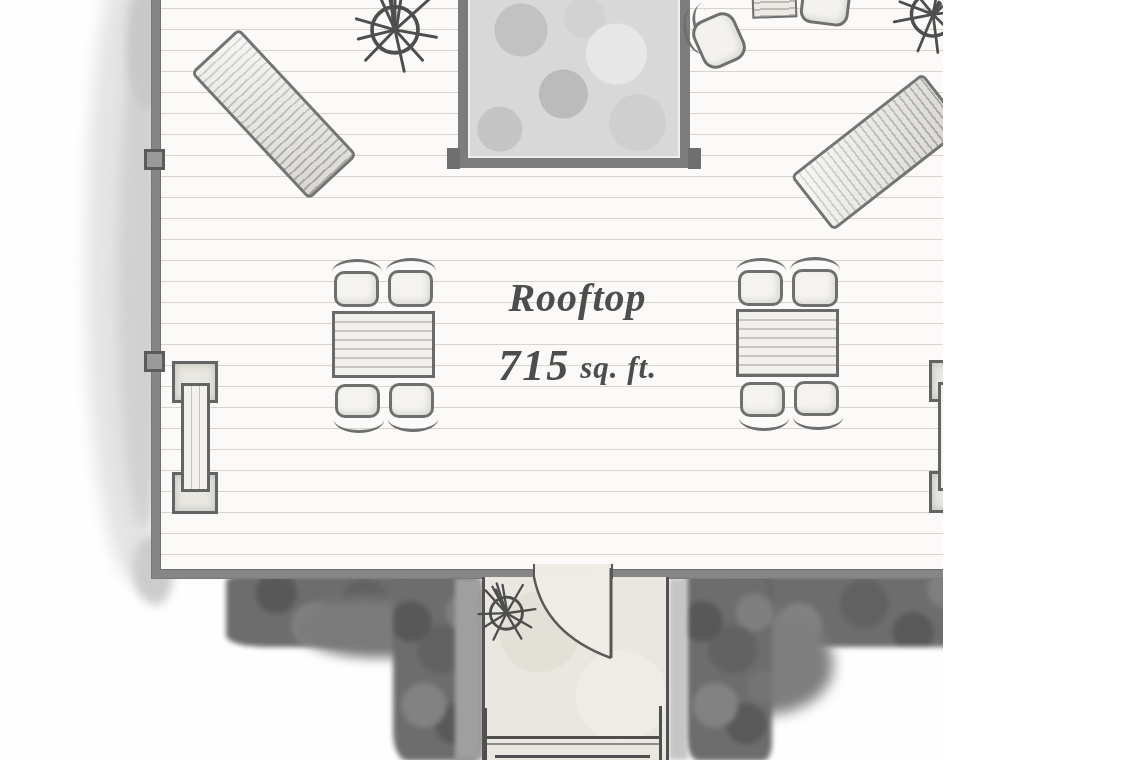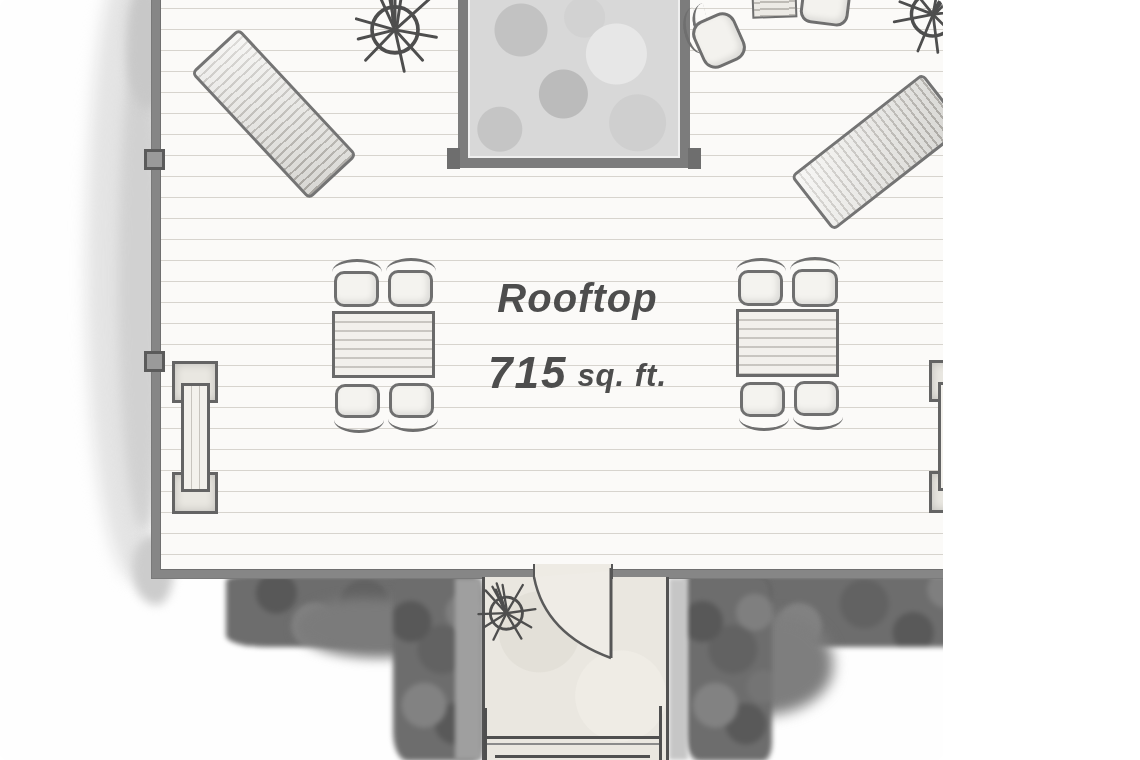--- a/index.html
+++ b/index.html
@@ -1,18 +1,18 @@
 <!DOCTYPE html>
 <html><head>
 <meta charset="utf-8">
 <style>
   html,body{margin:0;padding:0;background:#ffffff;}
   .canvas{
     position:relative;width:943px;height:760px;overflow:hidden;
-    background:#fefefe;font-family:Liberation Sans, sans-serif;border-radius:7px;
+    background:#fefefe;font-family:Liberation Serif, serif;border-radius:7px;
   }
   .abs{position:absolute;}
 
   
   .wash{position:absolute;filter:blur(8px);border-radius:45% 55% 40% 60% / 50% 45% 55% 50%;}
   .w-left-outer{left:86px;top:-30px;width:80px;height:610px;background:#e4e4e4;}
   .w-left-inner{left:118px;top:50px;width:44px;height:480px;background:#d1d1d1;filter:blur(6px);}
   .w-left-top{left:126px;top:-20px;width:38px;height:130px;background:#c8c8c8;filter:blur(5px);}
   .w-left-corner{left:132px;top:535px;width:42px;height:70px;background:#cccccc;filter:blur(5px);}
   .w-right-outer{left:986px;top:-30px;width:96px;height:650px;background:#e1e1e1;}
@@ -149,21 +149,21 @@
   .pl-1{left:349px;top:-18px;width:92px;height:92px;}
   .pl-2{left:891px;top:-30px;width:86px;height:86px;transform:rotate(35deg);}
   .pl-3{left:474px;top:580px;width:64px;height:64px;transform:rotate(-18deg);}
 
   
   .label-block{
     left:445px;top:276px;width:265px;text-align:center;z-index:6;
     color:#4d4d4d;font-style:italic;font-weight:bold;letter-spacing:1px;
   }
   .lbl-line{font-size:40px;line-height:44px;}
-  .area-row{margin-top:28px;font-size:31px;}
+  .area-row{margin-top:20px;font-size:31px;}
   .area-val{font-size:44px;vertical-align:-2px;letter-spacing:2px;}
   .area-unit{margin-left:10px;}
 </style>
 </head>
 <body>
 
 <div class="canvas">
 
   <div class="wash w-left-outer"></div>
   <div class="wash w-left-inner"></div>

